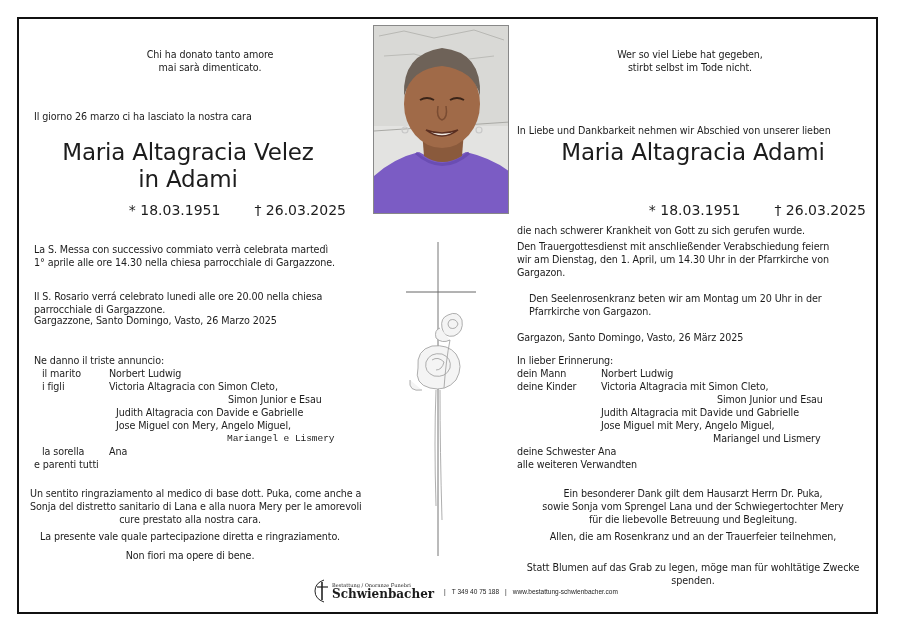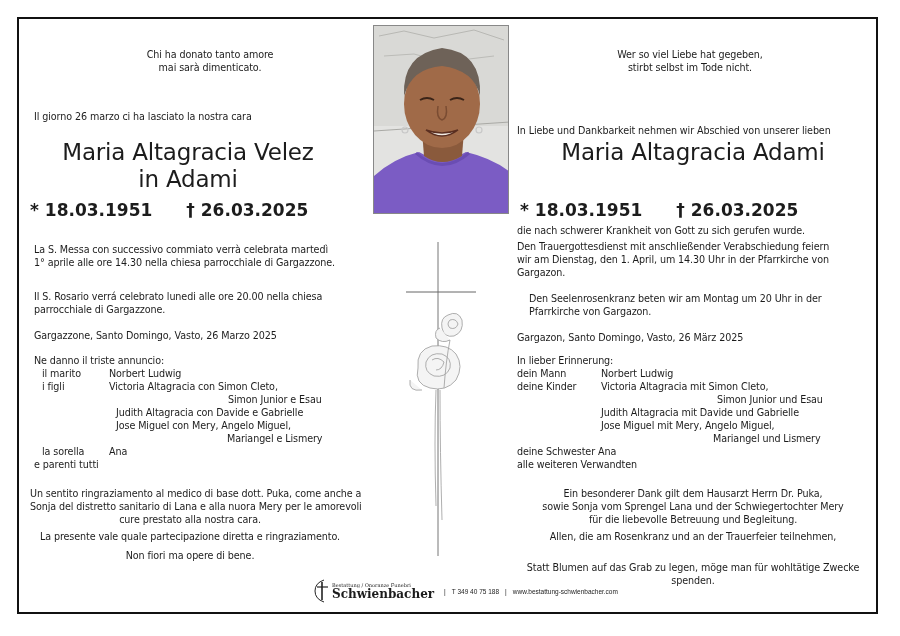--- a/index.html
+++ b/index.html
@@ -8,21 +8,21 @@
     font-family: "DejaVu Sans", sans-serif; color: #1c1c1c;
   }
   .frame {
     position: absolute; left: 17px; top: 17px; width: 861px; height: 597px;
     border: 2px solid #111; box-sizing: border-box;
   }
   .abs { position: absolute; }
   .t { font-size: 9.6px; line-height: 13px; white-space: nowrap; letter-spacing: -0.1px; }
   .center { text-align: center; }
   .name { font-size: 23px; line-height: 27px; text-align: center; white-space: nowrap; font-weight: normal; letter-spacing: -0.2px; }
-  .dates { font-size: 17px; line-height: 16px; text-align: left; white-space: nowrap; font-weight: bold; }
+  .dates { font-size: 14px; line-height: 16px; text-align: right; white-space: nowrap; }
   .dates span { display: inline-block; }
   .dates .gap { width: 34px; }
   .photo {
     position: absolute; left: 373px; top: 25px; width: 136px; height: 189px; overflow: hidden;
     border: 1px solid #888; box-sizing: border-box;
   }
   .row { display: flex; }
   .row .lab { width: 67px; flex: none; margin-left: 8px; }
   .row .lab2 { width: 84px; flex: none; }
   .logo-wrap { position: absolute; left: 314px; top: 579px; display: flex; align-items: center; gap: 6px; }
@@ -54,36 +54,36 @@
 <div class="abs t" style="left:34px; top:243px;">
   <div>La S. Messa con successivo commiato verrà celebrata martedì</div>
   <div>1° aprile alle ore 14.30 nella chiesa parrocchiale di Gargazzone.</div>
 </div>
 
 <div class="abs t" style="left:34px; top:290px;">
   <div>Il S. Rosario verrá celebrato lunedi alle ore 20.00 nella chiesa</div>
   <div>parrocchiale di Gargazzone.</div>
 </div>
 
-<div class="abs t" style="left:34px; top:329px;text-align:right;">Gargazzone, Santo Domingo, Vasto, 26 Marzo 2025</div>
+<div class="abs t" style="left:34px; top:314px;text-align:right;">Gargazzone, Santo Domingo, Vasto, 26 Marzo 2025</div>
 
 <div class="abs t" style="left:34px; top:354px;">
   <div>Ne danno il triste annuncio:</div>
   <div class="row">
       <span class="lab">il marito</span>
       <span>Norbert Ludwig</span>
     </div>
   <div class="row">
       <span class="lab">i figli</span>
       <span>Victoria Altagracia con Simon Cleto,</span>
     </div>
   <div style="padding-left:194px;">Simon Junior e Esau</div>
   <div style="padding-left:82px;">Judith Altagracia con Davide e Gabrielle</div>
   <div style="padding-left:82px;">Jose Miguel con Mery, Angelo Miguel,</div>
-  <div style="padding-left:193px;">Mariangel e Lismery</div>
+  <div style="padding-left:193px;font-family:Liberation Mono, monospace;">Mariangel e Lismery</div>
   <div class="row">
       <span class="lab">la sorella</span>
       <span>Ana</span>
     </div>
   <div>e parenti tutti</div>
 </div>
 
 <div class="abs t center" style="left:30px; top:487px; width:320px;">
   <div>Un sentito ringraziamento al medico di base dott. Puka, come anche a</div>
   <div>Sonja del distretto sanitario di Lana e alla nuora Mery per le amorevoli</div>

